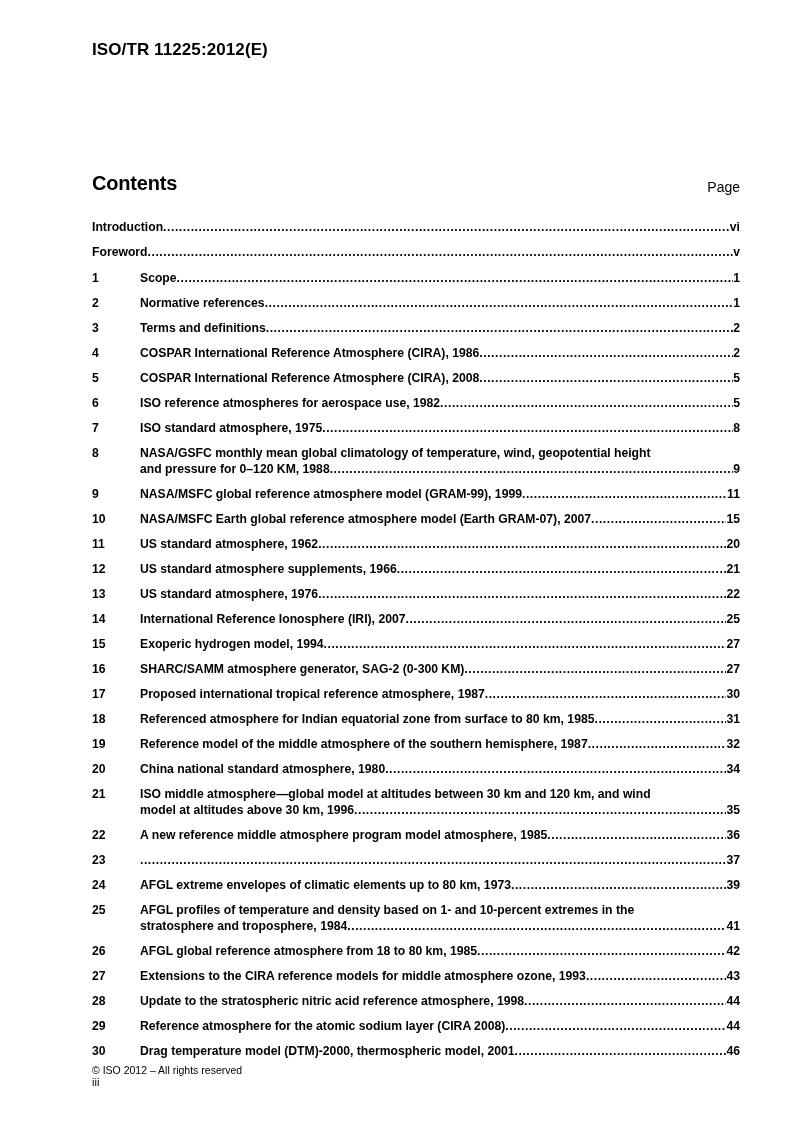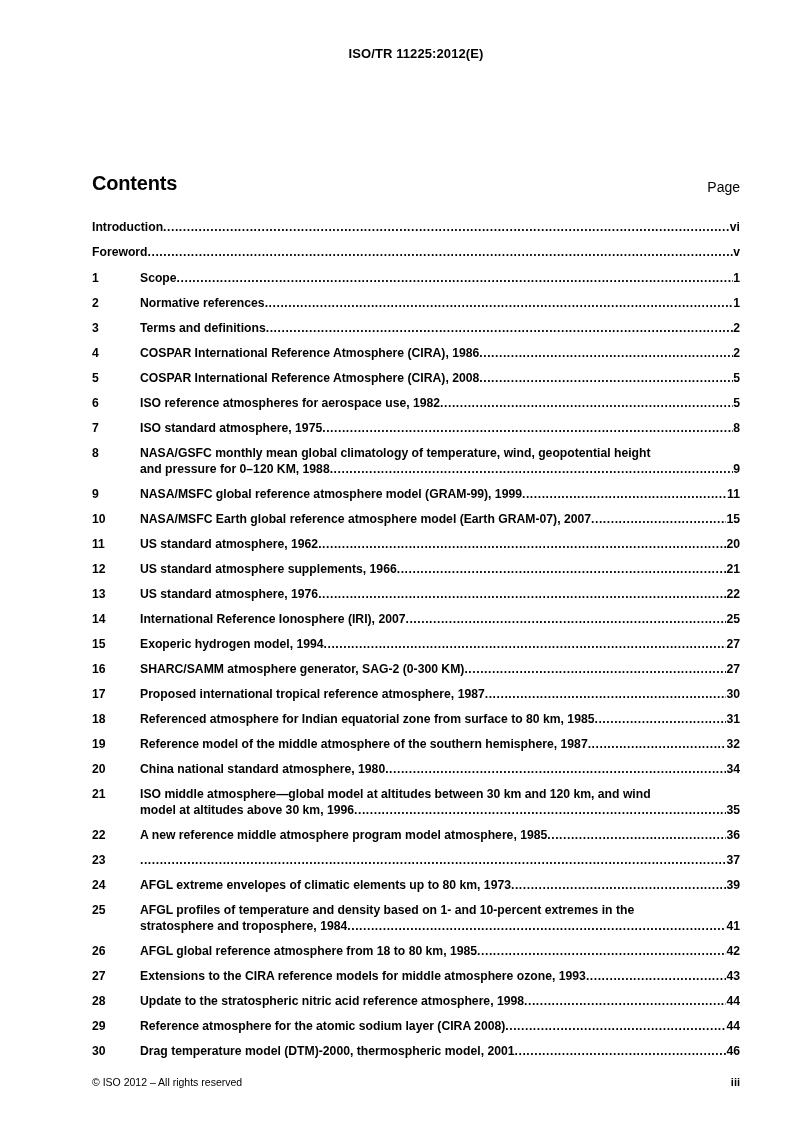--- a/index.html
+++ b/index.html
@@ -17,25 +17,25 @@
     width: 793px;
     height: 1122px;
     background: #ffffff;
     overflow: hidden;
     box-sizing: border-box;
   }
 
   
   .doc-header {
     position: absolute;
-    top: 46px;
+    top: 40px;
     left: 92px;
     width: 648px;
-    text-align: center;
-    font-size: 13px;
+    text-align: left;
+    font-size: 17px;
     font-weight: bold;
     letter-spacing: 0.1px;
   }
 
   
   .title-row {
     position: absolute;
     top: 172px;
     left: 92px;
     width: 648px;
@@ -126,24 +126,25 @@
   .doc-footer {
     position: absolute;
     bottom: 34px;
     left: 92px;
     width: 648px;
     display: flex;
     align-items: baseline;
     justify-content: space-between;
     font-size: 10.5px;
     font-weight: normal;
+    flex-direction: column;
   }
   .footer-pageno {
     font-size: 11px;
-    font-weight: bold;
+    font-weight: normal;
   }
 </style>
 </head>
 <body>
 
 <div class="page">
 
   <div class="doc-header">ISO/TR 11225:2012(E)</div>
 
   <div class="title-row">

